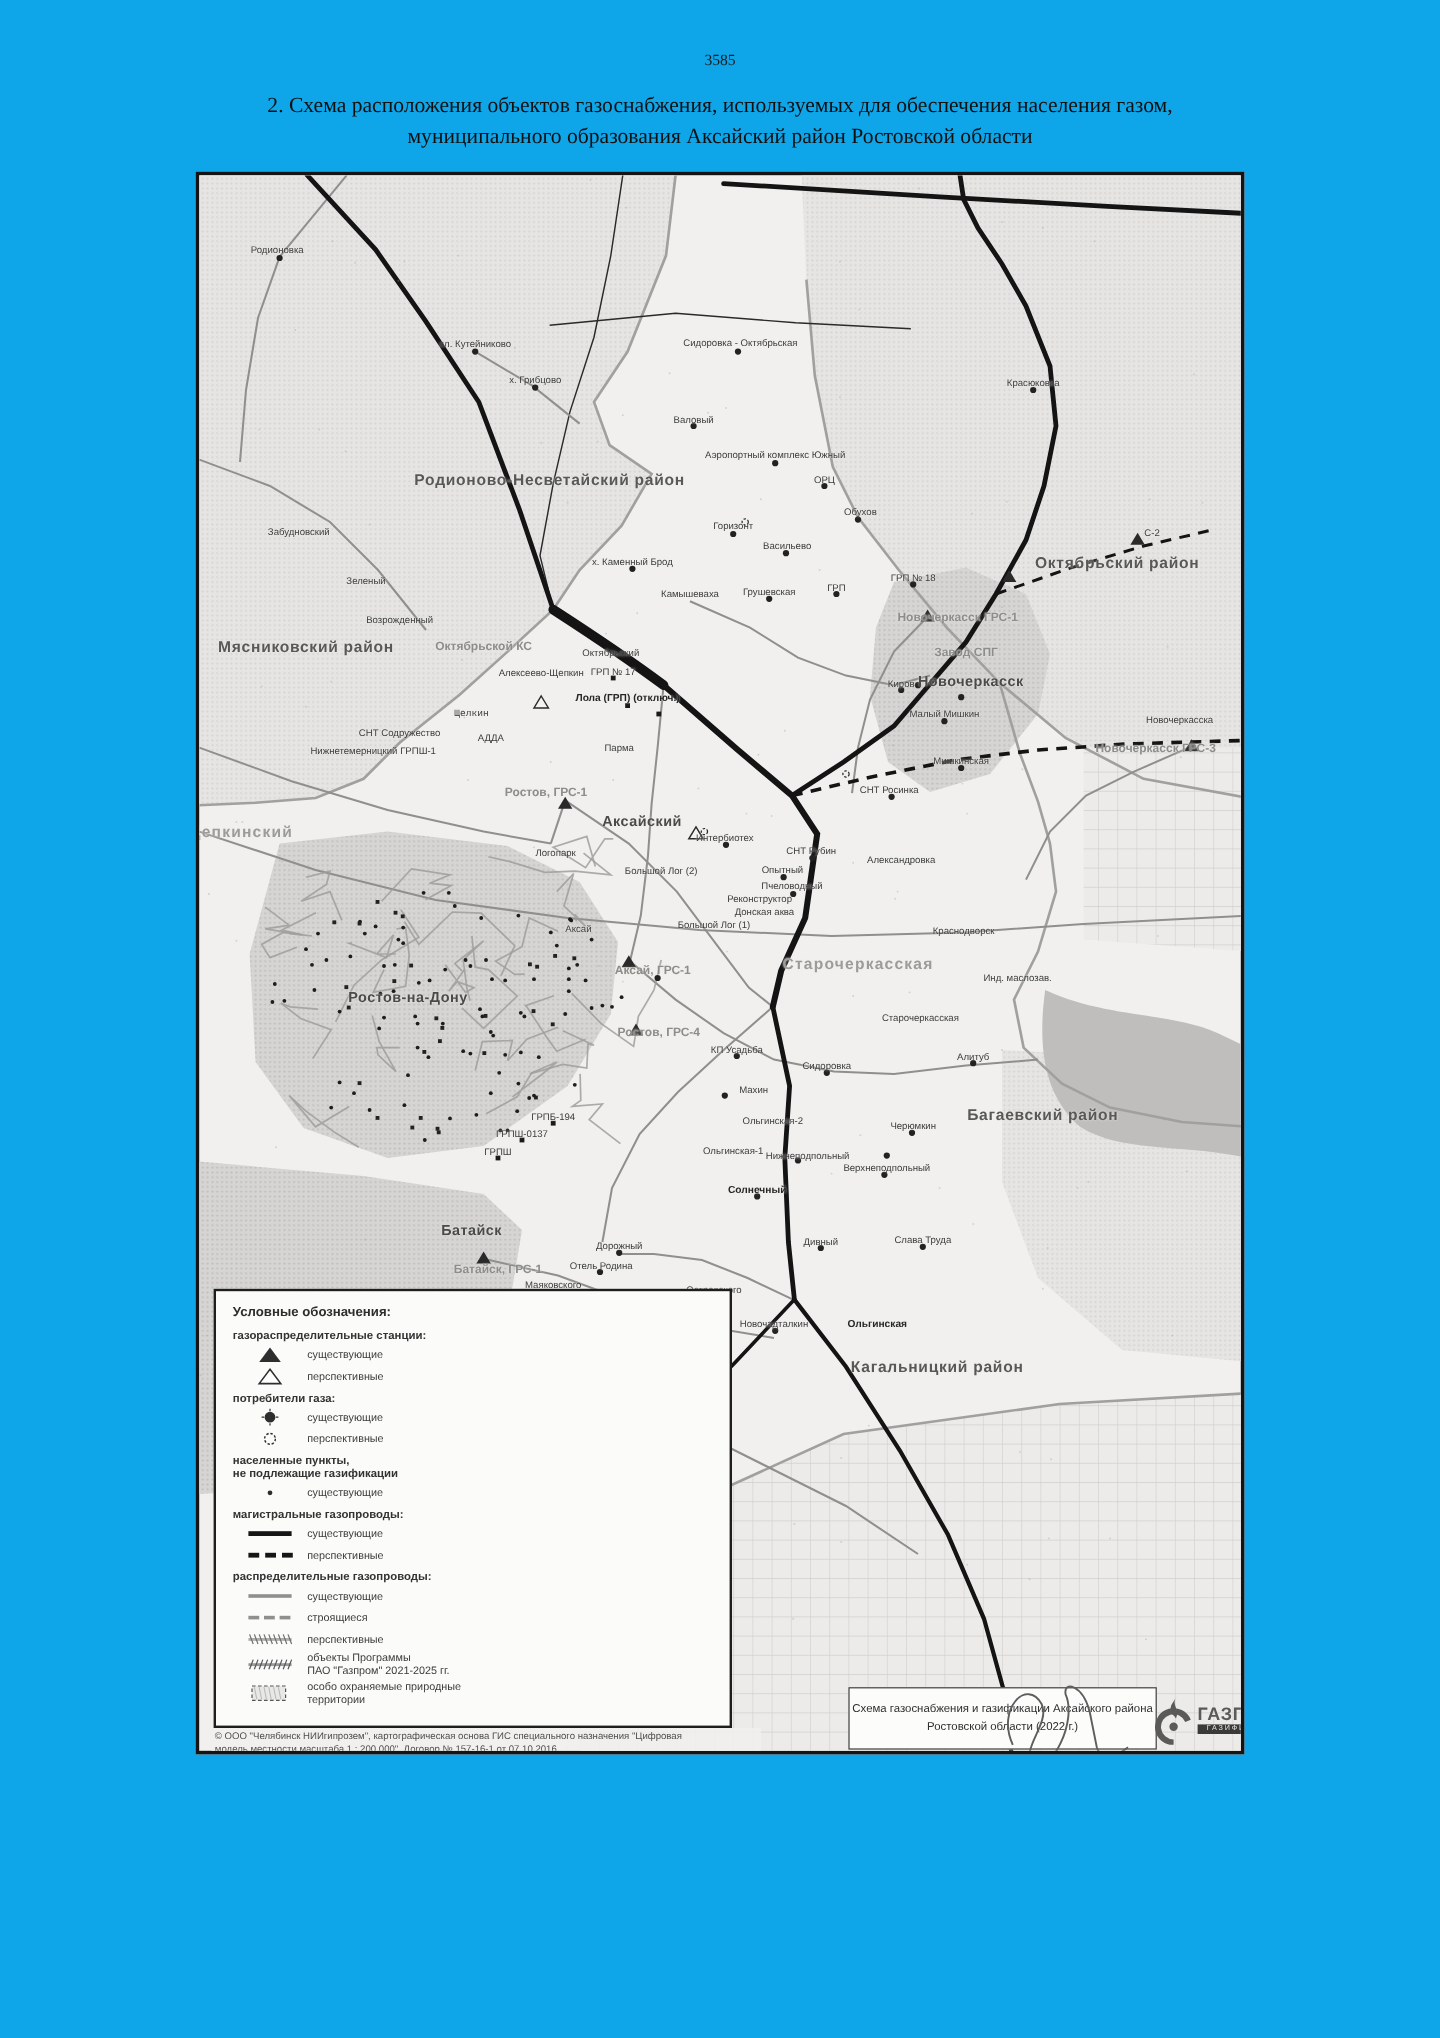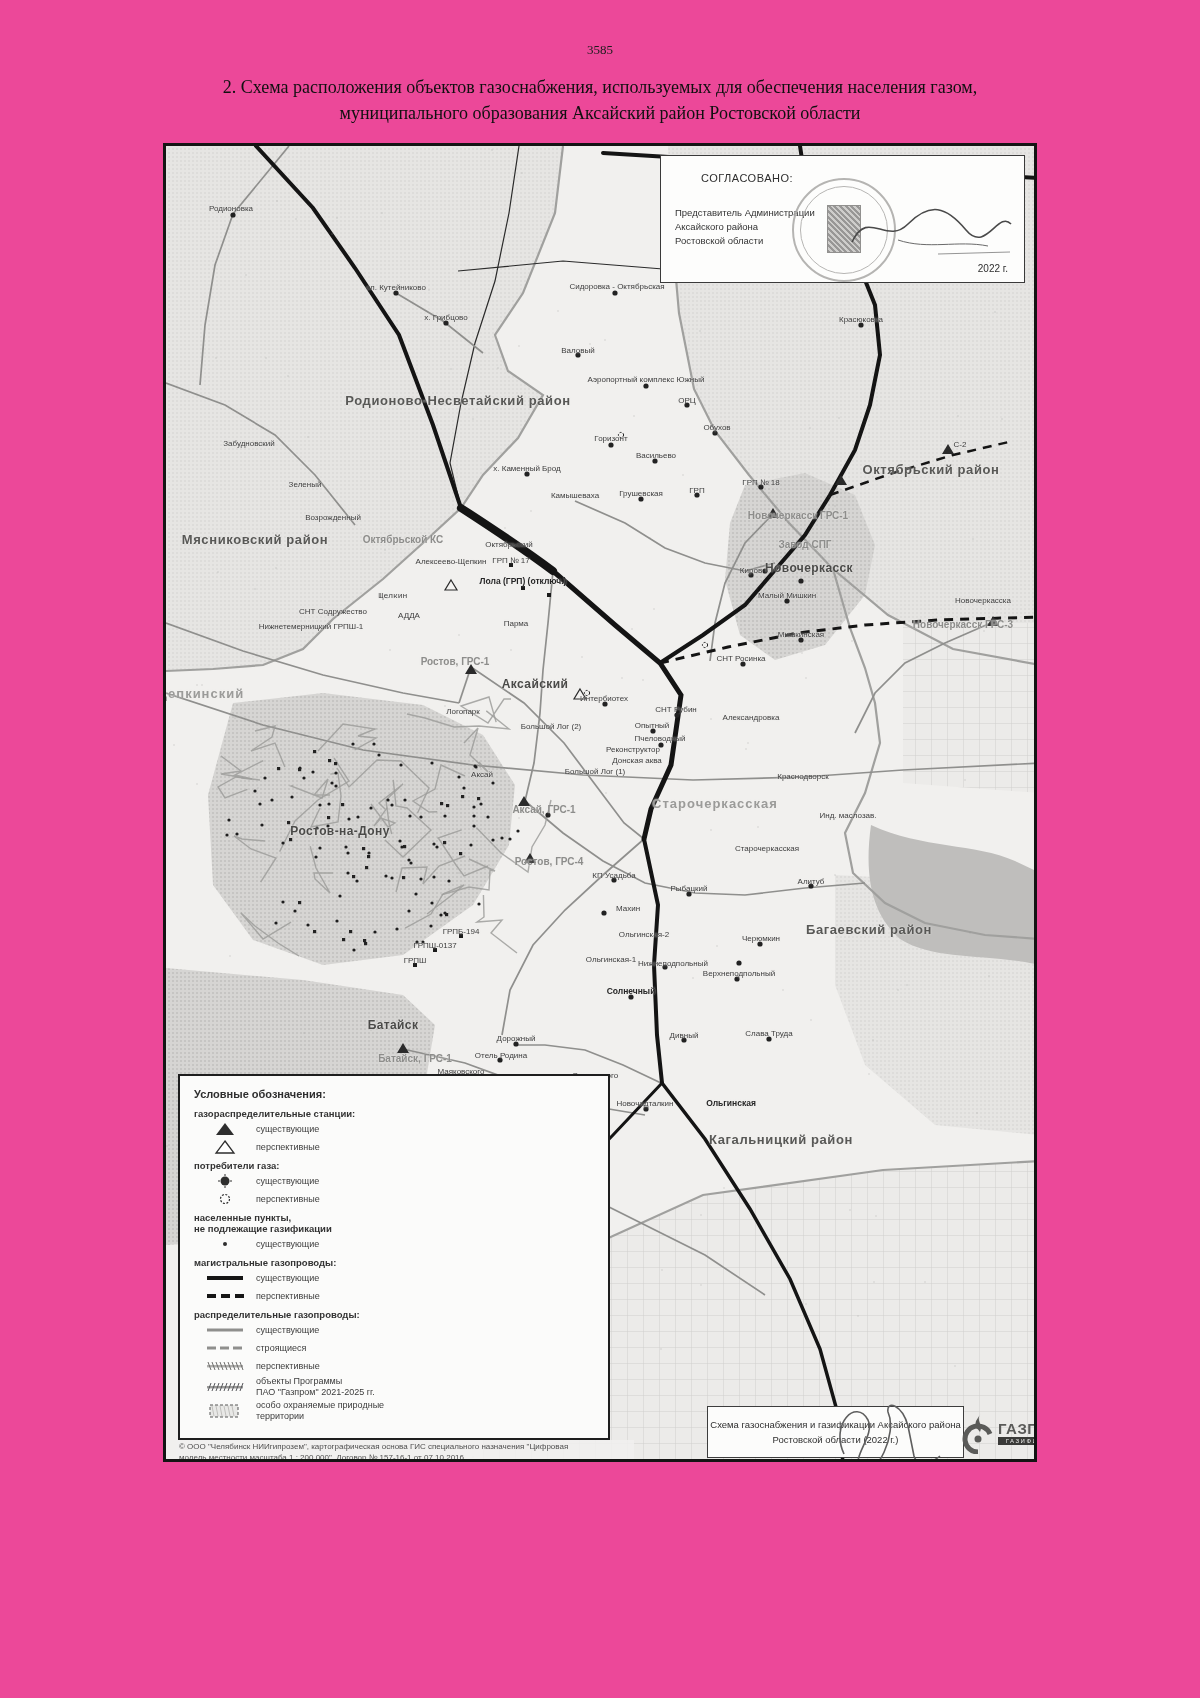--- a/index.html
+++ b/index.html
@@ -1,17 +1,17 @@
 <!DOCTYPE html>
 <html><head>
 <meta charset="utf-8">
 <style>
   html,body{margin:0;padding:0;}
   body{width:1200px;height:1698px;position:relative;background:#ffffff;font-family:"Liberation Sans",sans-serif;}
-  .page{position:absolute;inset:0;background:#ec4899;overflow:hidden;}
+  .page{position:absolute;inset:0;background:#0ea5e9;overflow:hidden;}
   .pagenum{position:absolute;top:42px;left:0;width:100%;text-align:center;font-family:"Liberation Serif",serif;font-size:13px;color:#1c1c1c;}
   .doc-title{position:absolute;top:74px;left:0;width:100%;text-align:center;font-family:"Liberation Serif",serif;font-size:18px;color:#101010;line-height:26px;}
   
   .map{position:absolute;left:163px;top:143px;width:874px;height:1319px;box-sizing:border-box;border:3px solid #141414;background:#f1f0ee;overflow:hidden;}
   .map svg.geo{position:absolute;left:0;top:0;}
   .labels{position:absolute;left:0;top:0;width:100%;height:100%;}
   .lbl{position:absolute;transform:translate(-50%,-50%);white-space:nowrap;color:#3d3d3d;text-shadow:0 0 2px rgba(241,240,238,.9);}
   .lbl.s{font-size:8px;}
   .lbl.b{font-size:8.5px;font-weight:bold;color:#262626;}
   .lbl.r{font-size:13px;font-weight:bold;color:#585856;letter-spacing:.6px;}
@@ -504,21 +504,21 @@
         <div class="lbl s" style="left: 429px; top: 625px;">Большой Лог (1)</div>
         <div class="lbl s" style="left: 316px; top: 628px;">Аксай</div>
         <div class="lbl s" style="left: 637px; top: 630px;">Краснодворск</div>
         <div class="lbl c" style="left: 174px; top: 685px;">Ростов-на-Дону</div>
         <div class="lbl g" style="left: 378px; top: 663px;">Аксай, ГРС-1</div>
         <div class="lbl g2" style="left: 549px; top: 657px;">Старочеркасская</div>
         <div class="lbl s" style="left: 682px; top: 669px;">Инд. маслозав.</div>
         <div class="lbl s" style="left: 601px; top: 702px;">Старочеркасская</div>
         <div class="lbl g" style="left: 383px; top: 715px;">Ростов, ГРС-4</div>
         <div class="lbl s" style="left: 448px; top: 729px;">КП Усадьба</div>
-        <div class="lbl s" style="left: 523px; top: 742px;">Рыбацкий</div>
+        <div class="lbl s" style="left: 523px; top: 742px;">Сидоровка</div>
         <div class="lbl s" style="left: 645px; top: 735px;">Алитуб</div>
         <div class="lbl s" style="left: 438px; top: 762px; padding-left: 48px;">Махин</div>
         <div class="lbl r" style="left: 703px; top: 783px;">Багаевский район</div>
         <div class="lbl s" style="left: 295px; top: 785px;">ГРПБ-194</div>
         <div class="lbl s" style="left: 269px; top: 799px;">ГРПШ-0137</div>
         <div class="lbl s" style="left: 249px; top: 814px;">ГРПШ</div>
         <div class="lbl s" style="left: 478px; top: 788px;">Ольгинская-2</div>
         <div class="lbl s" style="left: 595px; top: 792px;">Черюмкин</div>
         <div class="lbl s" style="left: 445px; top: 813px;">Ольгинская-1</div>
         <div class="lbl s" style="left: 507px; top: 817px;">Нижнеподпольный</div>
@@ -538,37 +538,20 @@
         <div class="lbl r" style="left: 615px; top: 993px;">Кагальницкий район</div>
         <div class="lbl s" style="left: 227px; top: 985px;">Алтей</div>
         <div class="lbl s" style="left: 367px; top: 984px;">Атлантис Пак</div>
         <div class="lbl s" style="left: 307px; top: 997px;">Юнипак Ростов</div>
         <div class="lbl s" style="left: 361px; top: 1012px;">Истокино</div>
         <div class="lbl s" style="left: 307px; top: 1025px;">Юнго-Батайская пром. зона</div>
         <div class="lbl s" style="left: 342px; top: 1064px;">х. Мирный Батай</div>
         <div class="lbl r" style="left: 292px; top: 254px;">Родионово-Несветайский район</div>
       </div>
 
-    <div class="approval">
-      <div class="ap-head">СОГЛАСОВАНО:</div>
-      <div class="ap-lines">
-        <div>Представитель Администрации</div>
-        <div>Аксайского района</div>
-        <div>Ростовской области</div>
-      </div>
-      <div class="seal">
-        <div class="emblem"></div>
-      </div>
-      <svg class="sig1" width="170" height="72">
-        <path d="M6,48 C22,14 40,52 62,30 S100,12 120,36 S152,16 165,30" fill="none" stroke="#4a4a4a" stroke-width="1.6"></path>
-        <path d="M52,46 C82,56 112,46 142,52" fill="none" stroke="#6a6a6a" stroke-width="1"></path>
-        <path d="M92,60 L164,58" stroke="#7a7a7a" stroke-width="0.8"></path>
-      </svg>
-      <div class="ap-year">2022 г.</div>
-    </div>
 
     <div class="legendbox">
       <div class="lg-title">Условные обозначения:</div>
       <div id="legend-groups">
           <div>
             <div class="lghead">газораспределительные станции:</div>
             <div class="lrow">
               <span class="lsym">
                 <svg width="42" height="16">
                   <path d="M21,2 L30,14 L12,14 Z" fill="#2e2e2e"></path>

